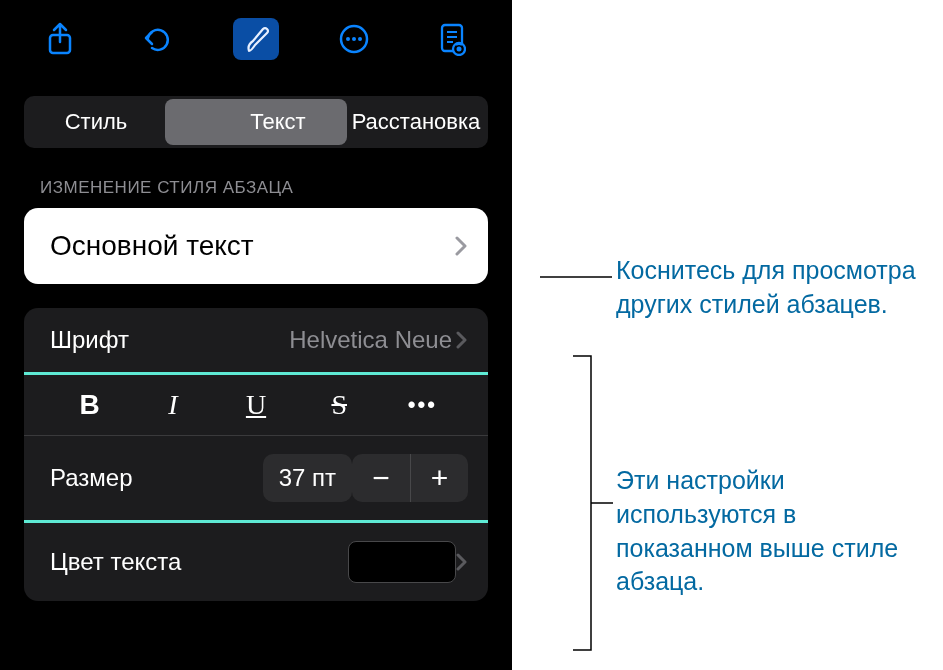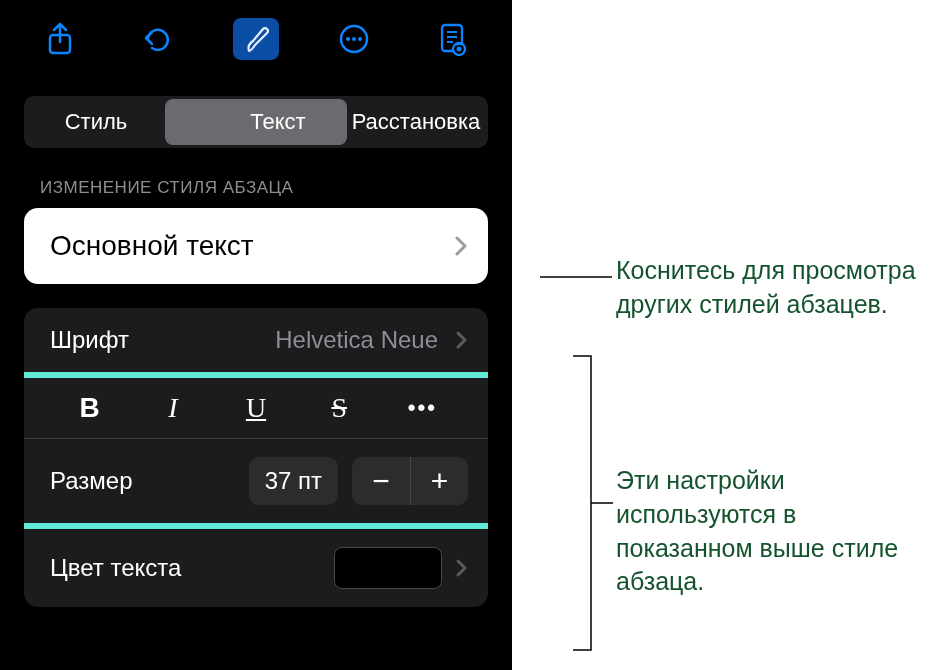--- a/index.html
+++ b/index.html
@@ -82,40 +82,39 @@
       background: #1c1c1e;
       border-radius: 14px;
       margin: 24px 24px 0;
       overflow: hidden;
     }
     .row {
       display: flex;
       align-items: center;
       justify-content: space-between;
       padding: 18px 20px 18px 26px;
-      border-bottom: 6px solid #5eead4;
+      border-bottom: 3px solid #5eead4;
       min-height: 64px;
     }
     .row:last-child { border-bottom: none; }
     .row-label {
       color: #fff;
       font-size: 24px;
     }
     .row-value {
       color: #8e8e93;
       font-size: 24px;
       margin-right: 4px;
     }
     .chev {
       color: #5a5a5e;
     }
     .right-group {
       display: flex;
       align-items: center;
-      gap: 14px;
     }
     .fmt-row {
       display: flex;
       align-items: center;
       justify-content: space-around;
       padding: 14px 24px;
       border-bottom: 1px solid #3a3a3c;
     }
     .fmt-btn {
       flex: 1;
@@ -157,21 +156,21 @@
     .color-swatch {
       width: 108px;
       height: 42px;
       background: #000;
       border-radius: 8px;
       border: 1px solid #48484a;
     }
     .callout {
       position: absolute;
       font-size: 25px;
-      color: #14532d;
+      color: #0369a1;
       line-height: 1.35;
     }
     .callout-1 {
       left: 616px;
       top: 254px;
       width: 310px;
     }
     .callout-2 {
       left: 616px;
       top: 464px;

